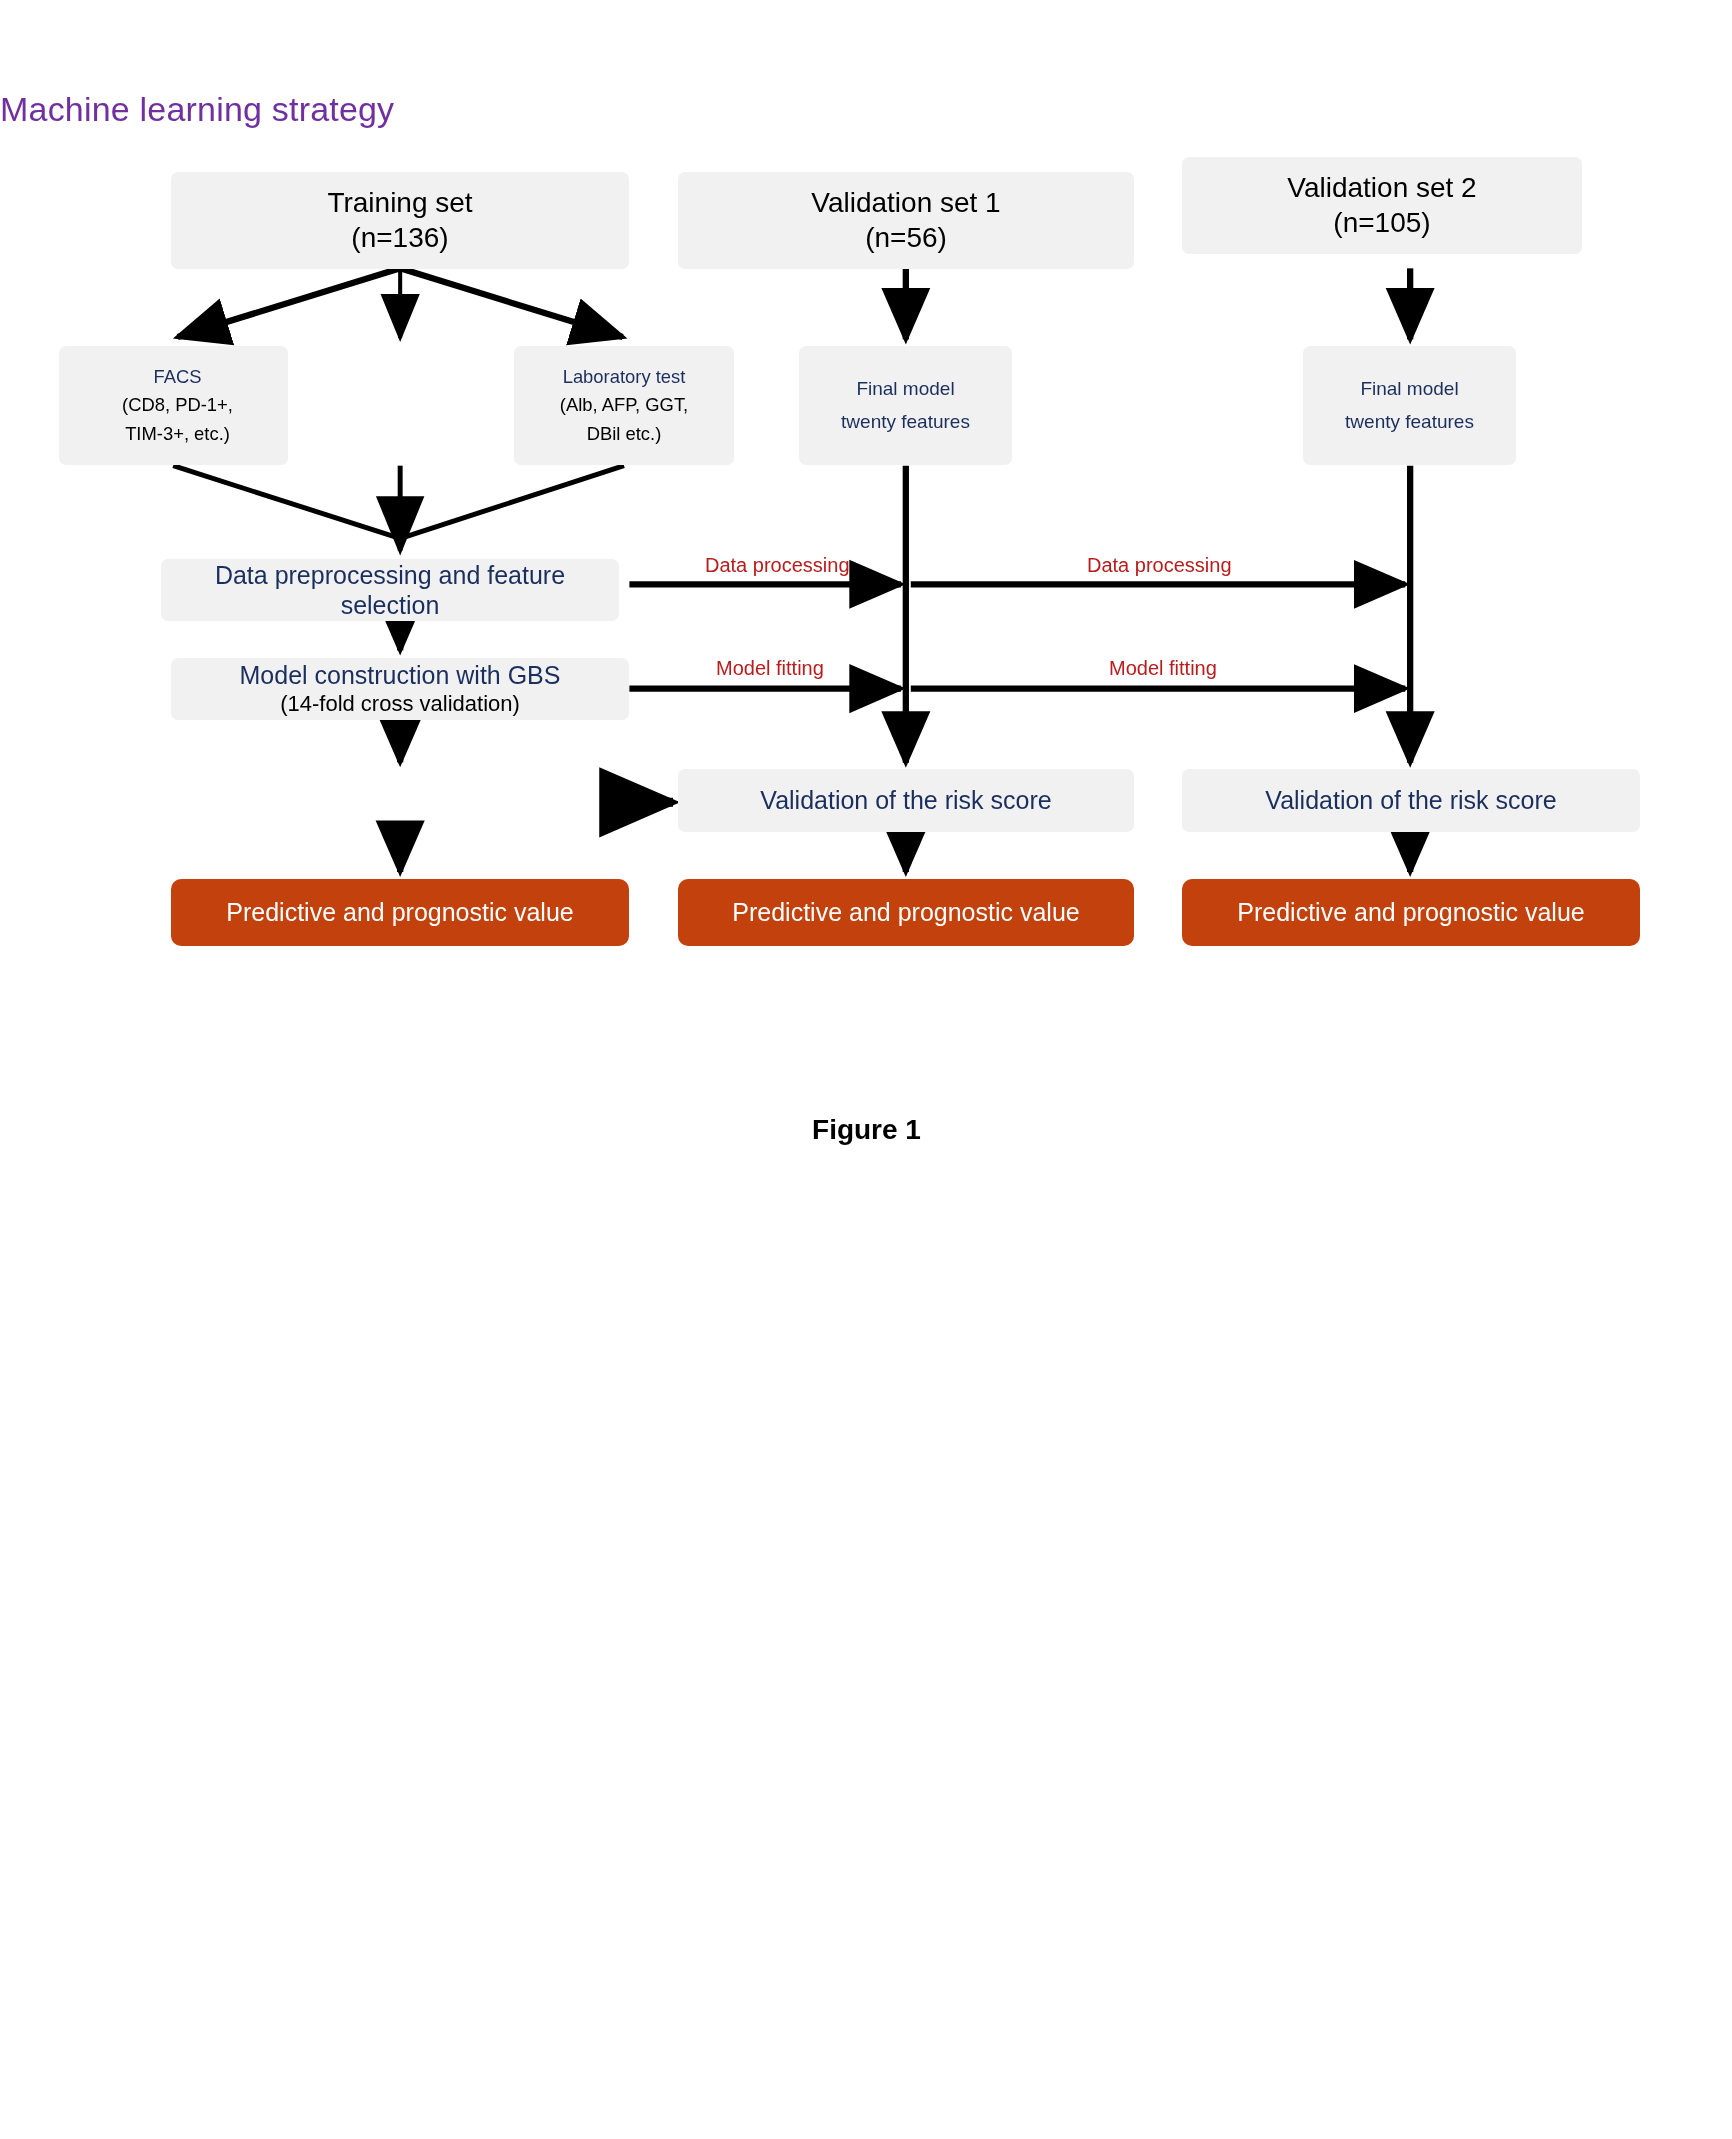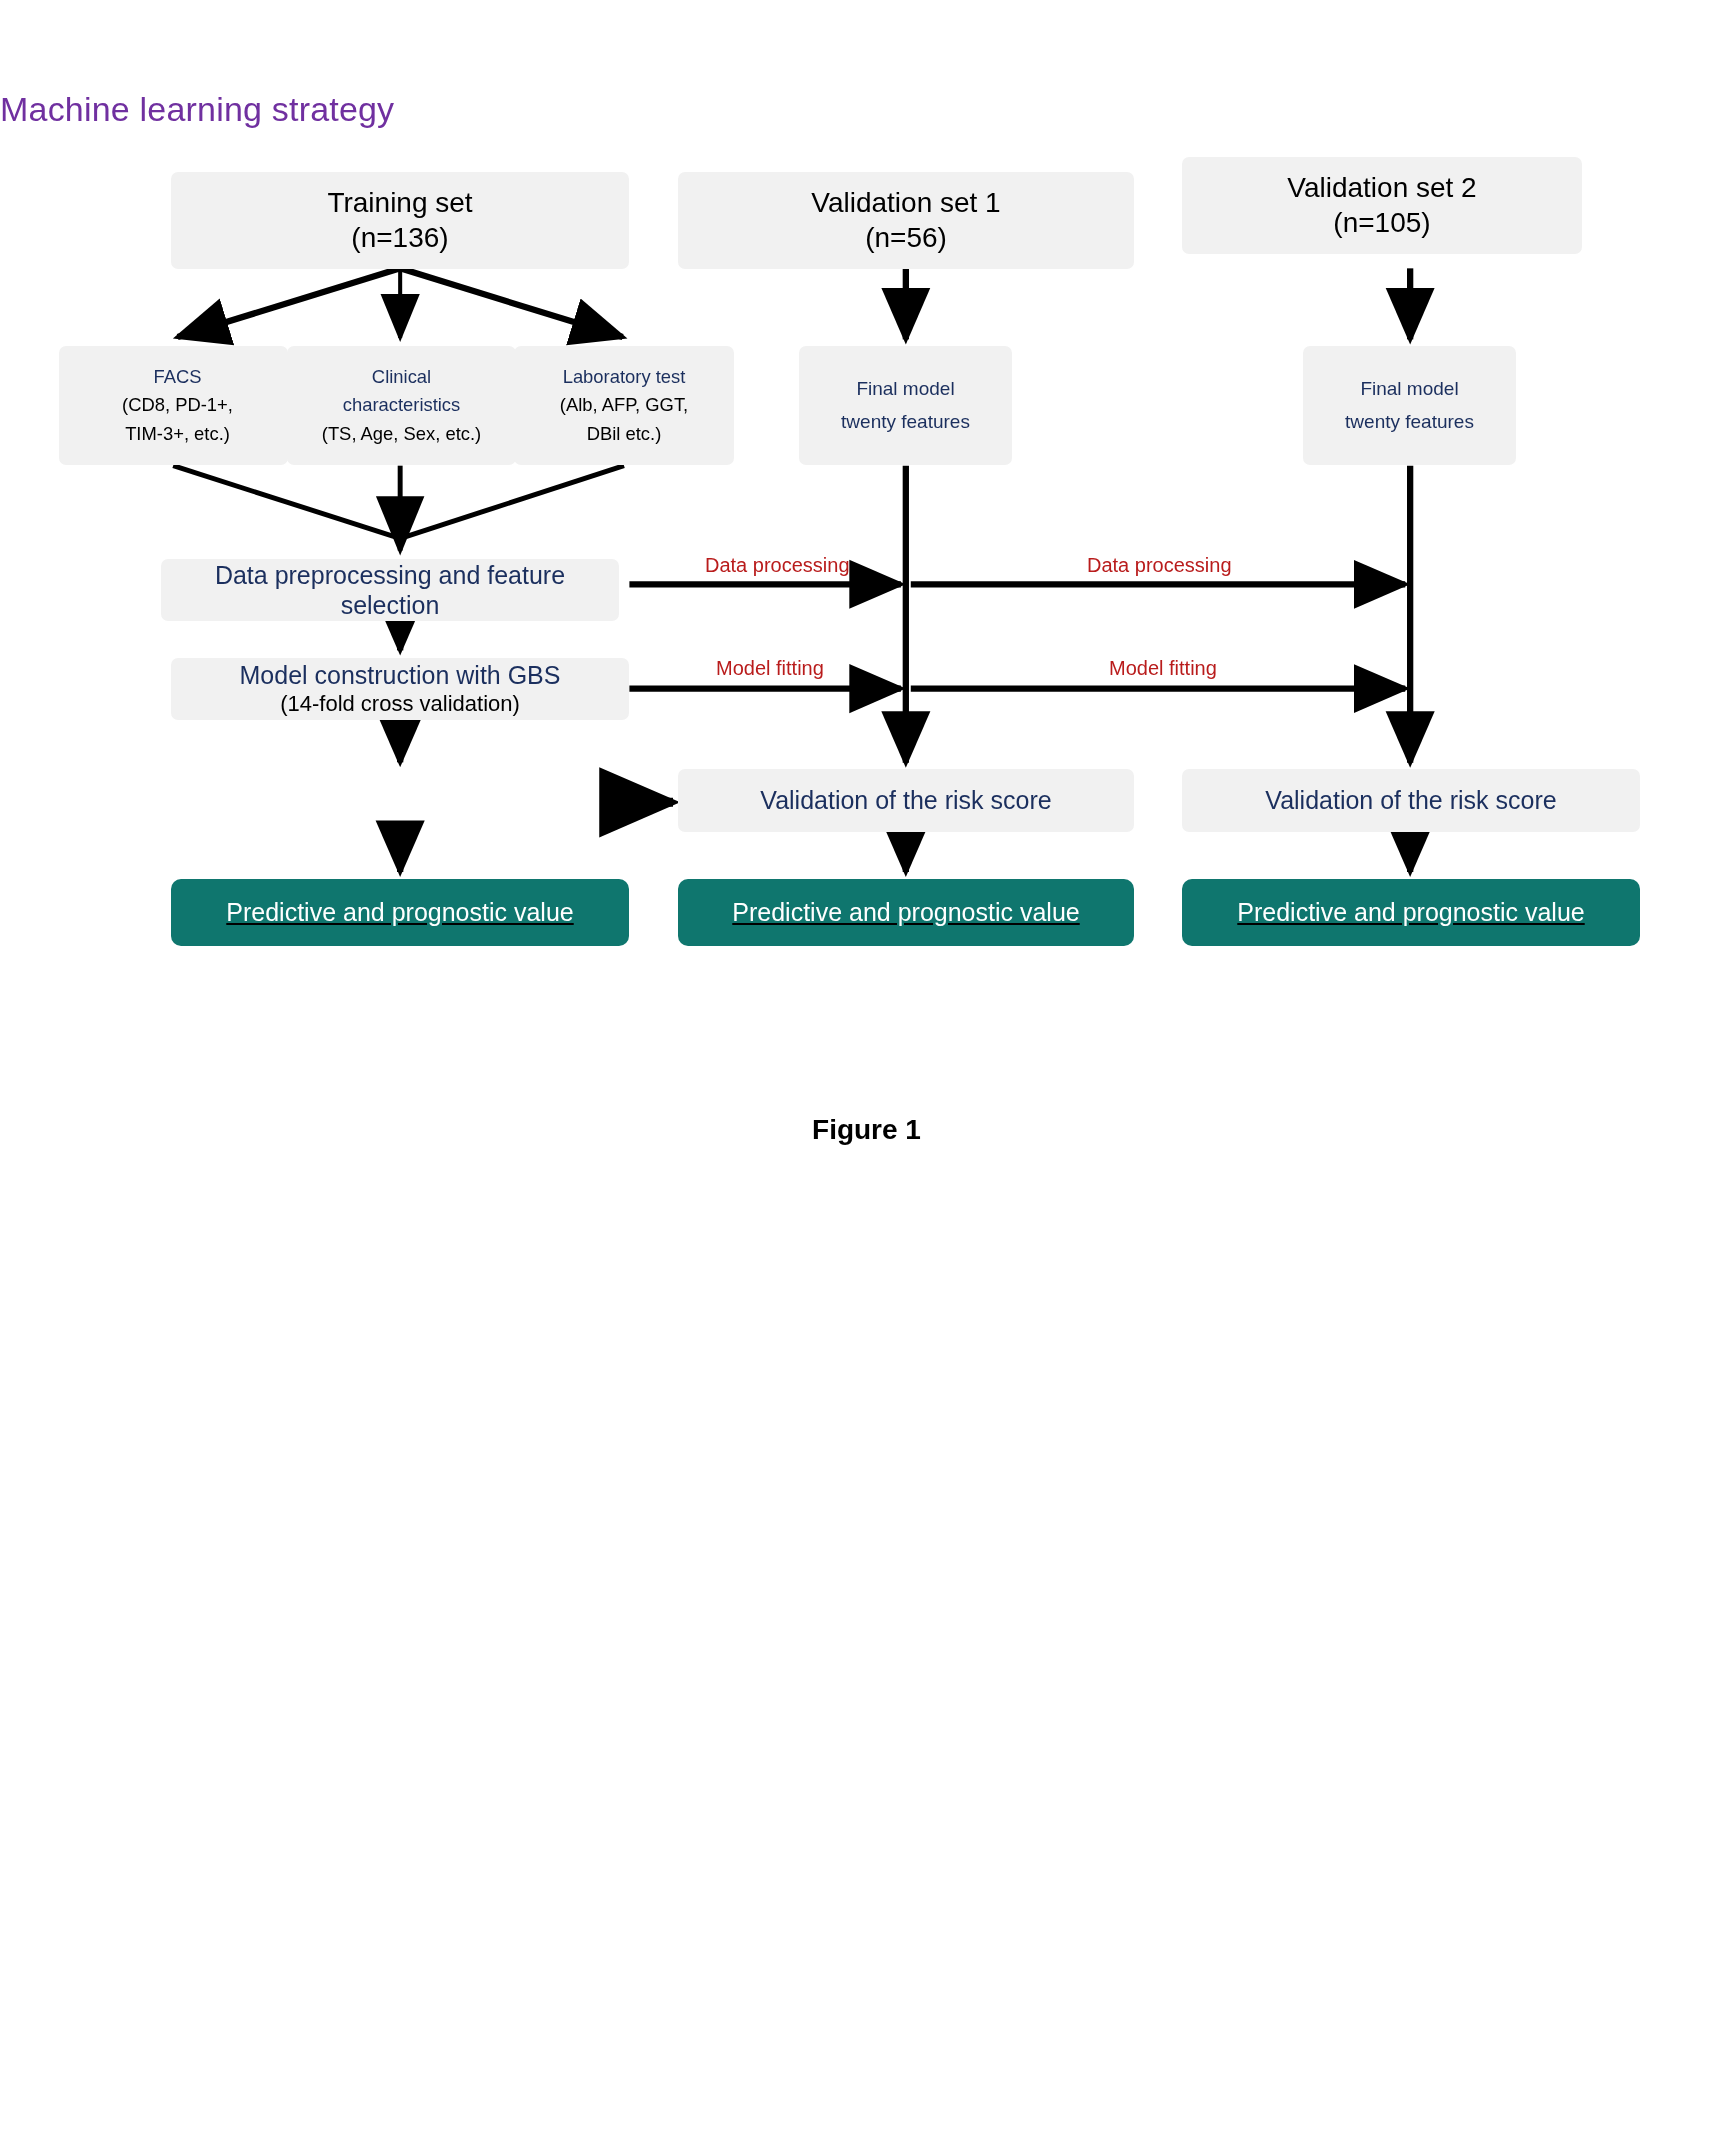--- a/index.html
+++ b/index.html
@@ -41,22 +41,21 @@
     flex-direction: column;
     align-items: center;
     justify-content: center;
     text-align: center;
     z-index: 2;
   }
   .node.grey {
     background: #f1f1f1;
   }
   .node.purple {
-    background: #0f766e;
-    text-decoration: underline;
+    background: #c2410c;
   }
 
   .line-navy  { color: #1b2f5e; }
   .line-black { color: #000000; }
   .line-white { color: #ffffff; }
 
   .nline { display: block; line-height: 1.22; white-space: nowrap; }
 
   
   #title {
@@ -226,25 +225,20 @@
     <span class="nline line-black">Validation set  2</span>
     <span class="nline line-black">(n=105)</span>
   </div>
 
   <div id="box-facs" class="node grey feat-box">
     <span class="nline line-navy">FACS</span>
     <span class="nline line-black">(CD8, PD-1+,</span>
     <span class="nline line-black">TIM-3+, etc.)</span>
   </div>
 
-  <div id="box-clin" class="node grey feat-box">
-    <span class="nline line-navy">Clinical</span>
-    <span class="nline line-navy">characteristics</span>
-    <span class="nline line-black">(TS, Age, Sex, etc.)</span>
-  </div>
 
   <div id="box-lab" class="node grey feat-box">
     <span class="nline line-navy">Laboratory test</span>
     <span class="nline line-black">(Alb, AFP, GGT,</span>
     <span class="nline line-black">DBil etc.)</span>
   </div>
 
   <div id="box-final1" class="node grey final-box">
     <span class="nline line-navy">Final model</span>
     <span class="nline line-navy">twenty features</span>

